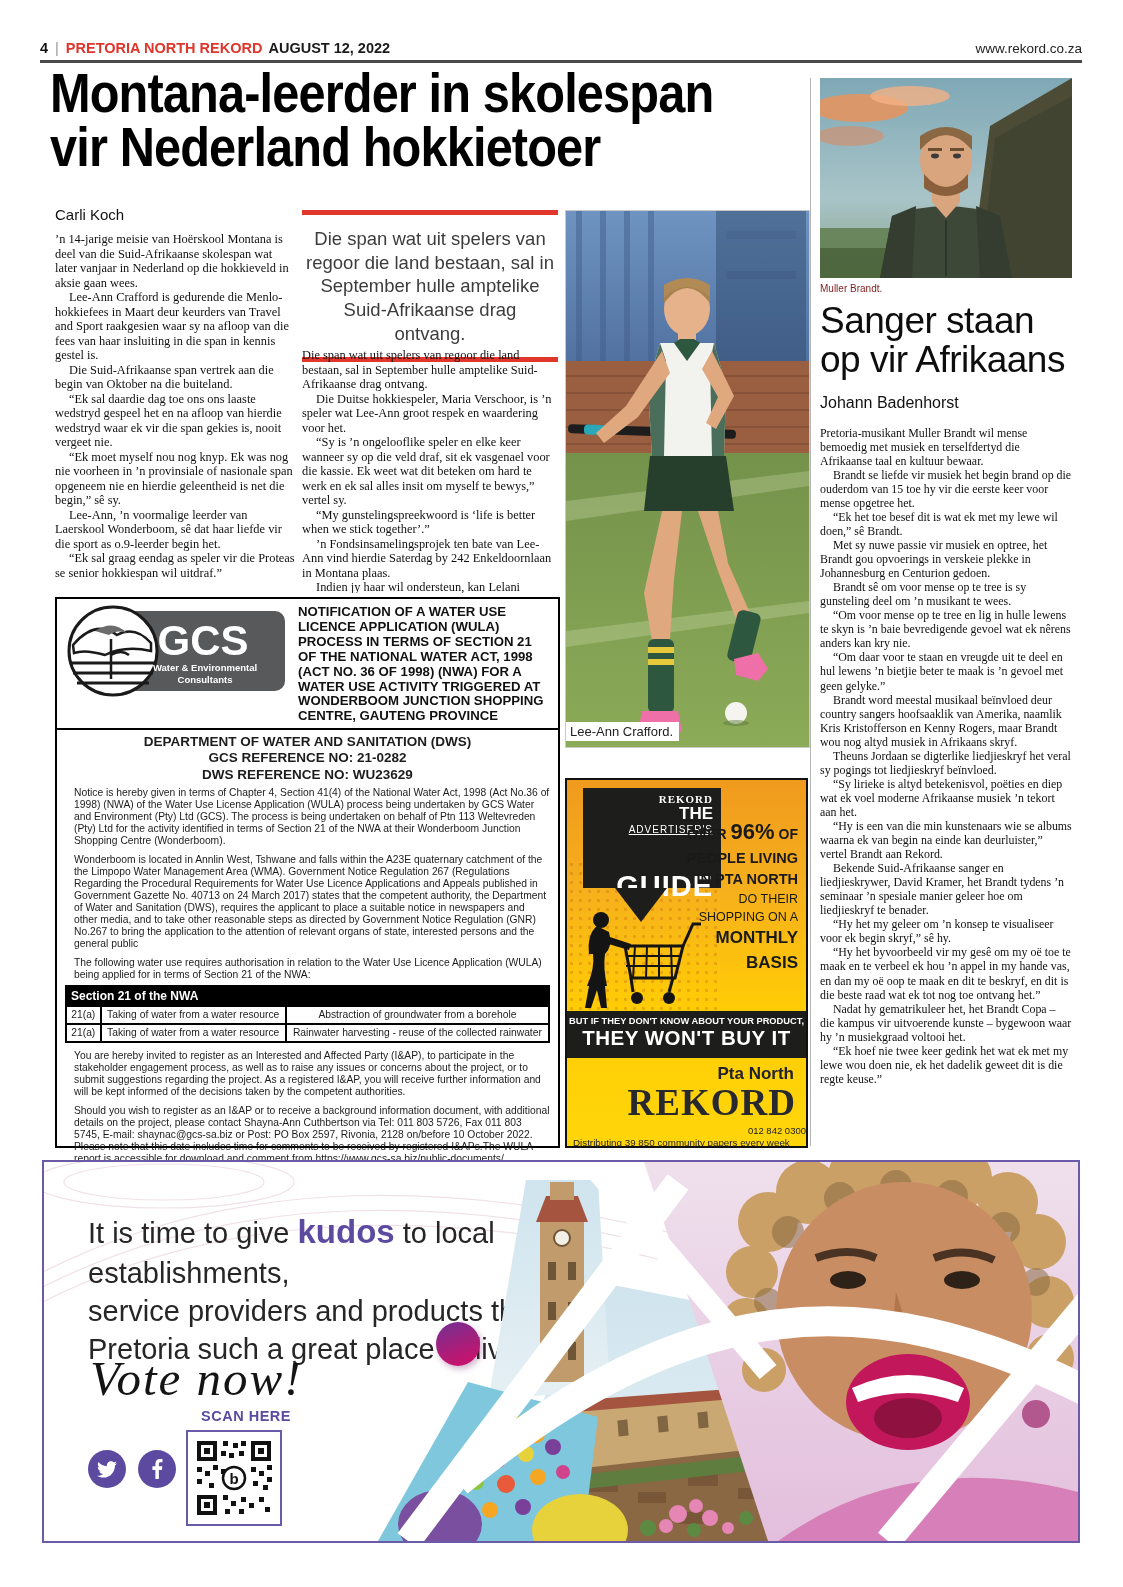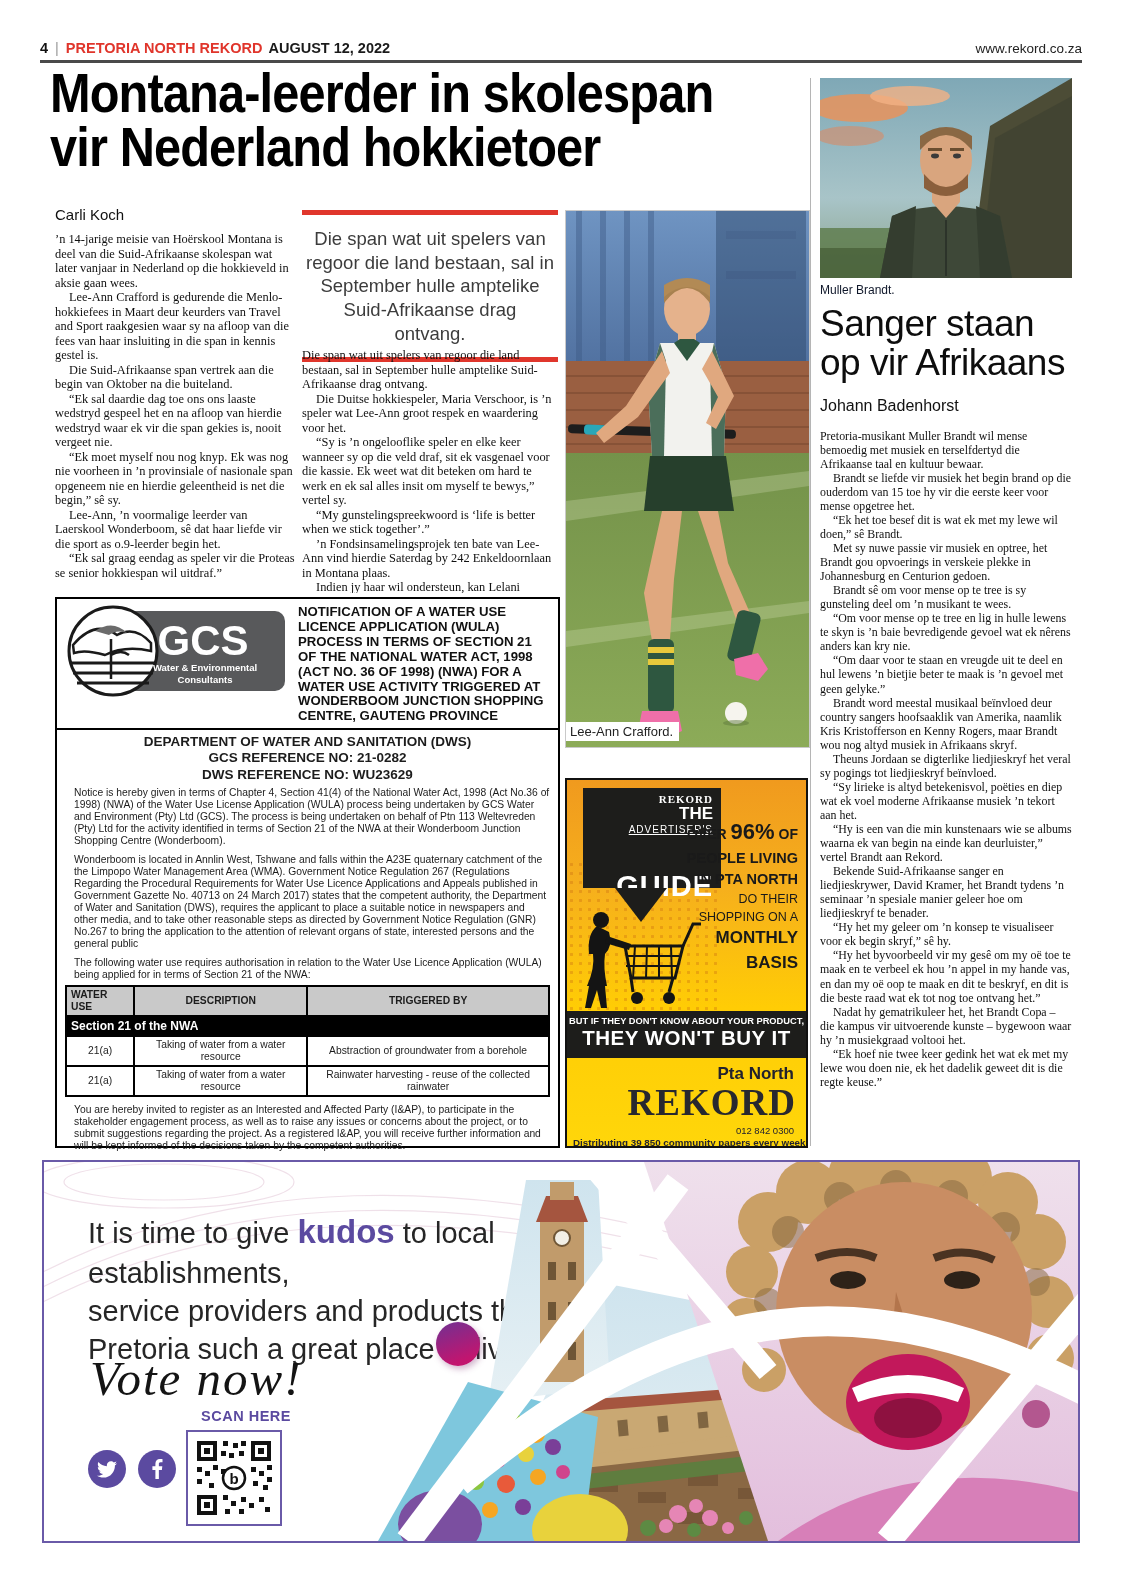--- a/index.html
+++ b/index.html
@@ -30,21 +30,21 @@
   .pq-bar{height:5px;background:#e0362c;}
   .pq-text{font-size:18.5px;line-height:1.28;color:#3c3c3c;text-align:center;padding:12px 4px;}
   
   .hockey{position:absolute;left:565px;top:210px;width:245px;height:538px;border:1px solid #c9c9c9;box-sizing:border-box;overflow:hidden;}
   .photo-cap{position:absolute;left:0;bottom:6px;background:#fff;padding:2px 6px 2px 4px;font-size:13px;color:#222;}
   
   .vrule{position:absolute;left:810px;top:78px;width:1px;height:1068px;background:#b5b5b5;}
   
   .rcol{position:absolute;left:820px;top:78px;width:252px;}
   .rphoto{width:252px;height:200px;overflow:hidden;}
-  .rcap{font-size:12px;color:#0f172a;margin:5px 0 8px 0;}
+  .rcap{font-size:10px;color:#7f1d1d;margin:5px 0 8px 0;}
   h2.singer{font-size:37px;line-height:1.05;font-weight:normal;letter-spacing:-.5px;color:#0d0d0d;margin:2px 0 14px 0;}
   .rbyline{font-size:16px;color:#111;margin:0 0 14px 0;}
   .rbody{font-family:"Liberation Serif",serif;font-size:11.9px;line-height:1.18;color:#101010;height:690px;overflow:hidden;}
   .rbody p{margin:0;text-indent:13px;}
   .rbody p:first-child{text-indent:0;}
   
   .gcs{position:absolute;left:55px;top:597px;width:505px;height:551px;background:#fff;
        border:2px solid #000;box-sizing:border-box;font-size:10.3px;line-height:1.17;color:#1c1c1c;}
   .gcs-top{display:flex;padding:6px 8px 4px 8px;border-bottom:2px solid #000;}
   .gcs-logo{width:225px;height:92px;position:relative;flex:none;}
@@ -80,22 +80,22 @@
   .yad-stat .l3{font-size:12.5px;}
   .yad-stat .l4{font-size:17px;font-weight:bold;}
   .yad-cart{position:absolute;left:6px;top:130px;}
   .yad-bar{position:absolute;left:0;top:231px;width:100%;height:47px;background:#1d1d1b;color:#fff;text-align:center;}
   .yad-bar .b1{font-size:9.3px;font-weight:bold;margin-top:5px;}
   .yad-bar .b2{font-size:20.5px;font-weight:bold;letter-spacing:.5px;}
   .yad-bot{position:absolute;left:0;top:278px;width:100%;text-align:right;color:#22222e;}
   .yad-bot .pn{font-size:17px;font-weight:bold;padding-right:12px;margin-top:6px;}
   .yad-bot .rek{font-family:"Liberation Serif",serif;font-size:37px;font-weight:bold;letter-spacing:1px;
        color:#28282f;padding-right:10px;line-height:1.05;}
-  .yad-bot .ph{font-size:9.5px;padding-right:12px;margin-top:2px;}
-  .yad-bot .dist{font-size:9.8px;text-align:left;padding-left:6px;margin-top:1px;font-weight:bold;}
+  .yad-bot .ph{font-size:9.5px;margin-top:2px;}
+  .yad-bot .dist{font-size:9.8px;text-align:left;padding-left:6px;margin-top:1px;}
   
   .kad{position:absolute;left:42px;top:1160px;width:1038px;height:383px;box-sizing:border-box;
        border:2px solid #6a5aa8;background:#fff;overflow:hidden;}
   .kad-swirl{position:absolute;left:0;top:0;}
   .kad-text{position:absolute;left:44px;top:48px;width:600px;font-size:29px;line-height:1.32;color:#262626;}
   .kad-text .kudos{color:#5b4aa0;font-weight:bold;font-size:33px;}
   .kad-vote{position:absolute;left:46px;top:188px;font-family:"Liberation Serif",serif;
        font-style:italic;font-size:49px;letter-spacing:2px;color:#141414;}
   .kad-scan{position:absolute;left:142px;top:246px;width:120px;text-align:center;
        font-size:14.5px;font-weight:bold;color:#5b4aa0;letter-spacing:.5px;}
@@ -296,25 +296,20 @@
       <div>DEPARTMENT OF WATER AND SANITATION (DWS)</div>
       <div>GCS REFERENCE NO: 21-0282</div>
       <div>DWS REFERENCE NO: WU23629</div>
     </div>
     <div class="gcs-body">
       <p>Notice is hereby given in terms of Chapter 4, Section 41(4) of the National Water Act, 1998 (Act No.36 of 1998) (NWA) of the Water Use License Application (WULA) process being undertaken by GCS Water and Environment (Pty) Ltd (GCS). The process is being undertaken on behalf of Ptn 113 Weltevreden (Pty) Ltd for the activity identified in terms of Section 21 of the NWA at their Wonderboom Junction Shopping Centre (Wonderboom).</p>
       <p>Wonderboom is located in Annlin West, Tshwane and falls within the A23E quaternary catchment of the the Limpopo Water Management Area (WMA). Government Notice Regulation 267 (Regulations Regarding the Procedural Requirements for Water Use Licence Applications and Appeals published in Government Gazette No. 40713 on 24 March 2017) states that the competent authority, the Department of Water and Sanitation (DWS), requires the applicant to place a suitable notice in newspapers and other media, and to take other reasonable steps as directed by Government Notice Regulation (GNR) No.267 to bring the application to the attention of relevant organs of state, interested persons and the general public</p>
       <p style="margin-bottom:3px">The following water use requires authorisation in relation to the Water Use Licence Application (WULA) being applied for in terms of Section 21 of the NWA:</p>
       <table class="wtab">
         <tbody>
-            <tr>
-          <th>WATER USE</th>
-          <th class="cth">DESCRIPTION</th>
-          <th class="cth">TRIGGERED BY</th>
-        </tr>
         <tr class="secrow">
           <td colspan="3">Section 21 of the NWA</td>
         </tr>
         <tr>
           <td class="c">21(a)</td>
           <td class="c">Taking of water from a water resource</td>
           <td class="c">Abstraction of groundwater from a borehole</td>
         </tr>
         <tr>
           <td class="c">21(a)</td>

